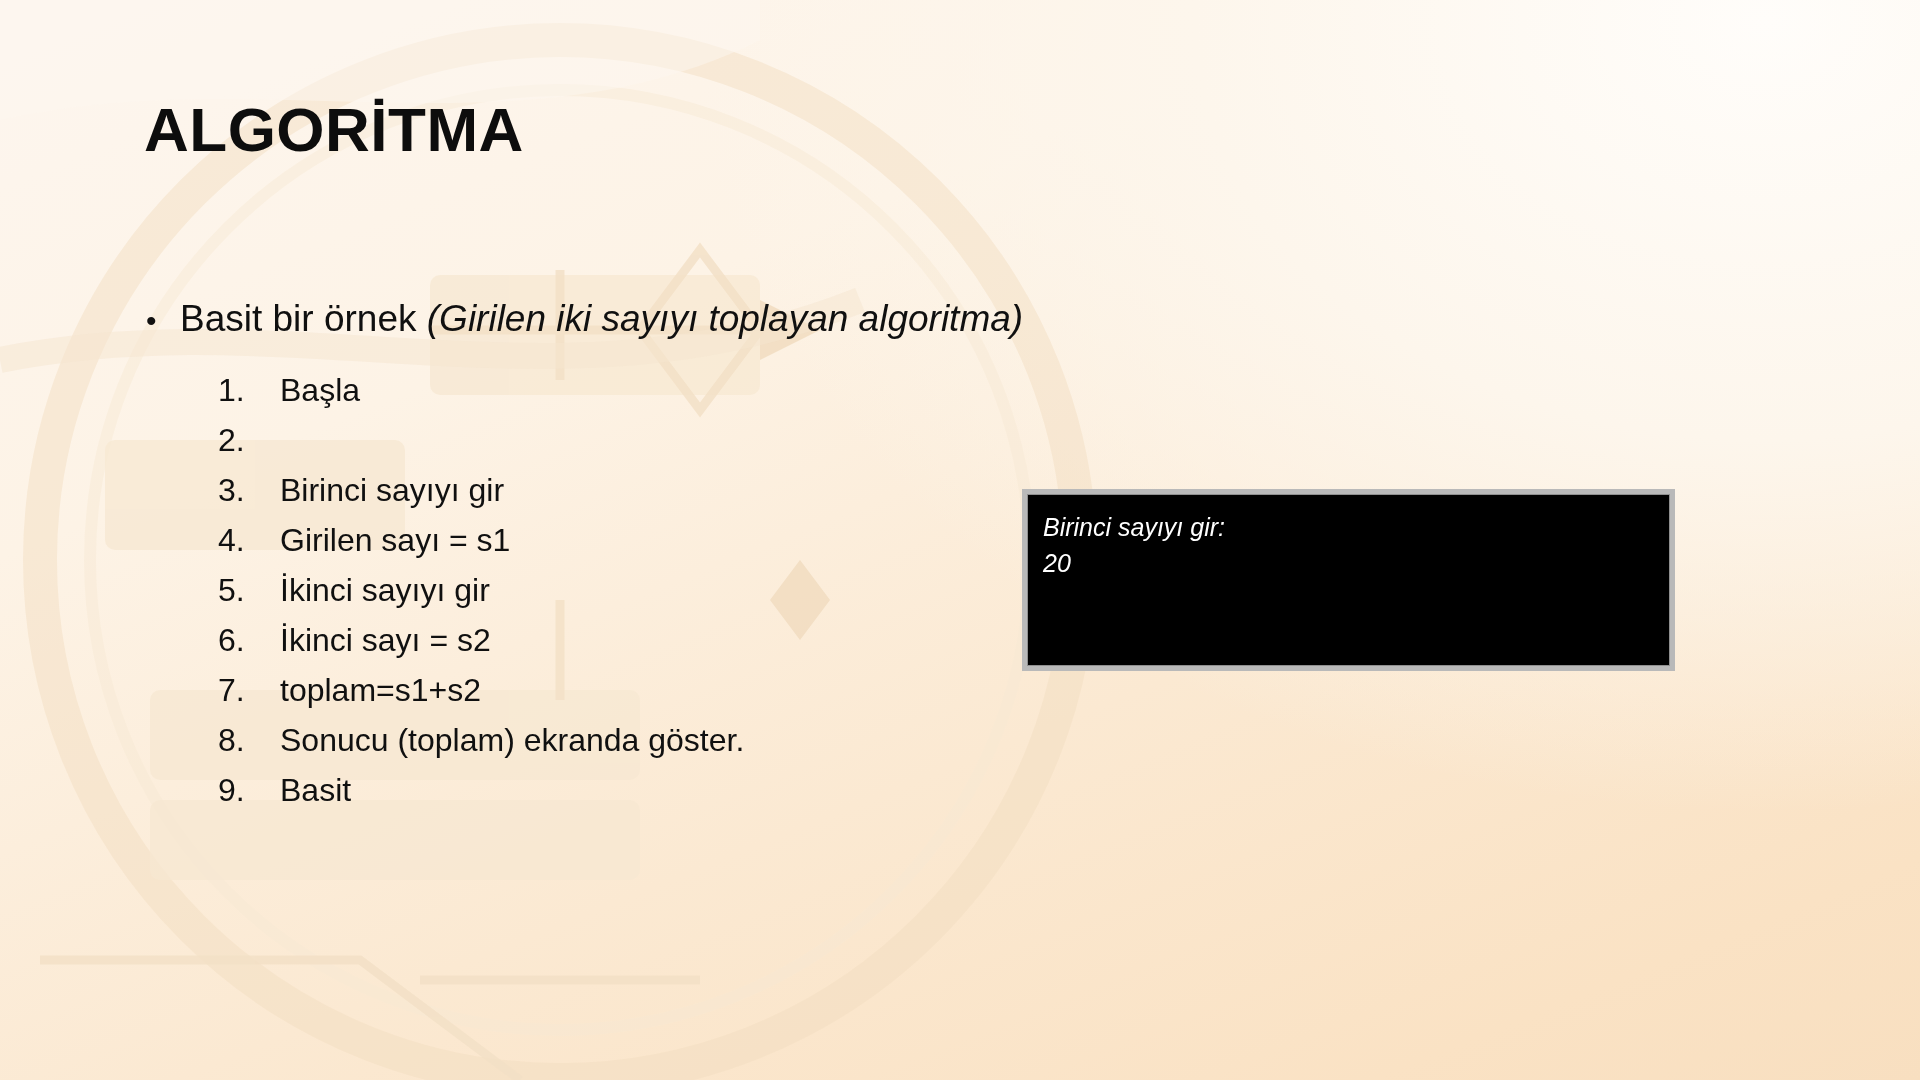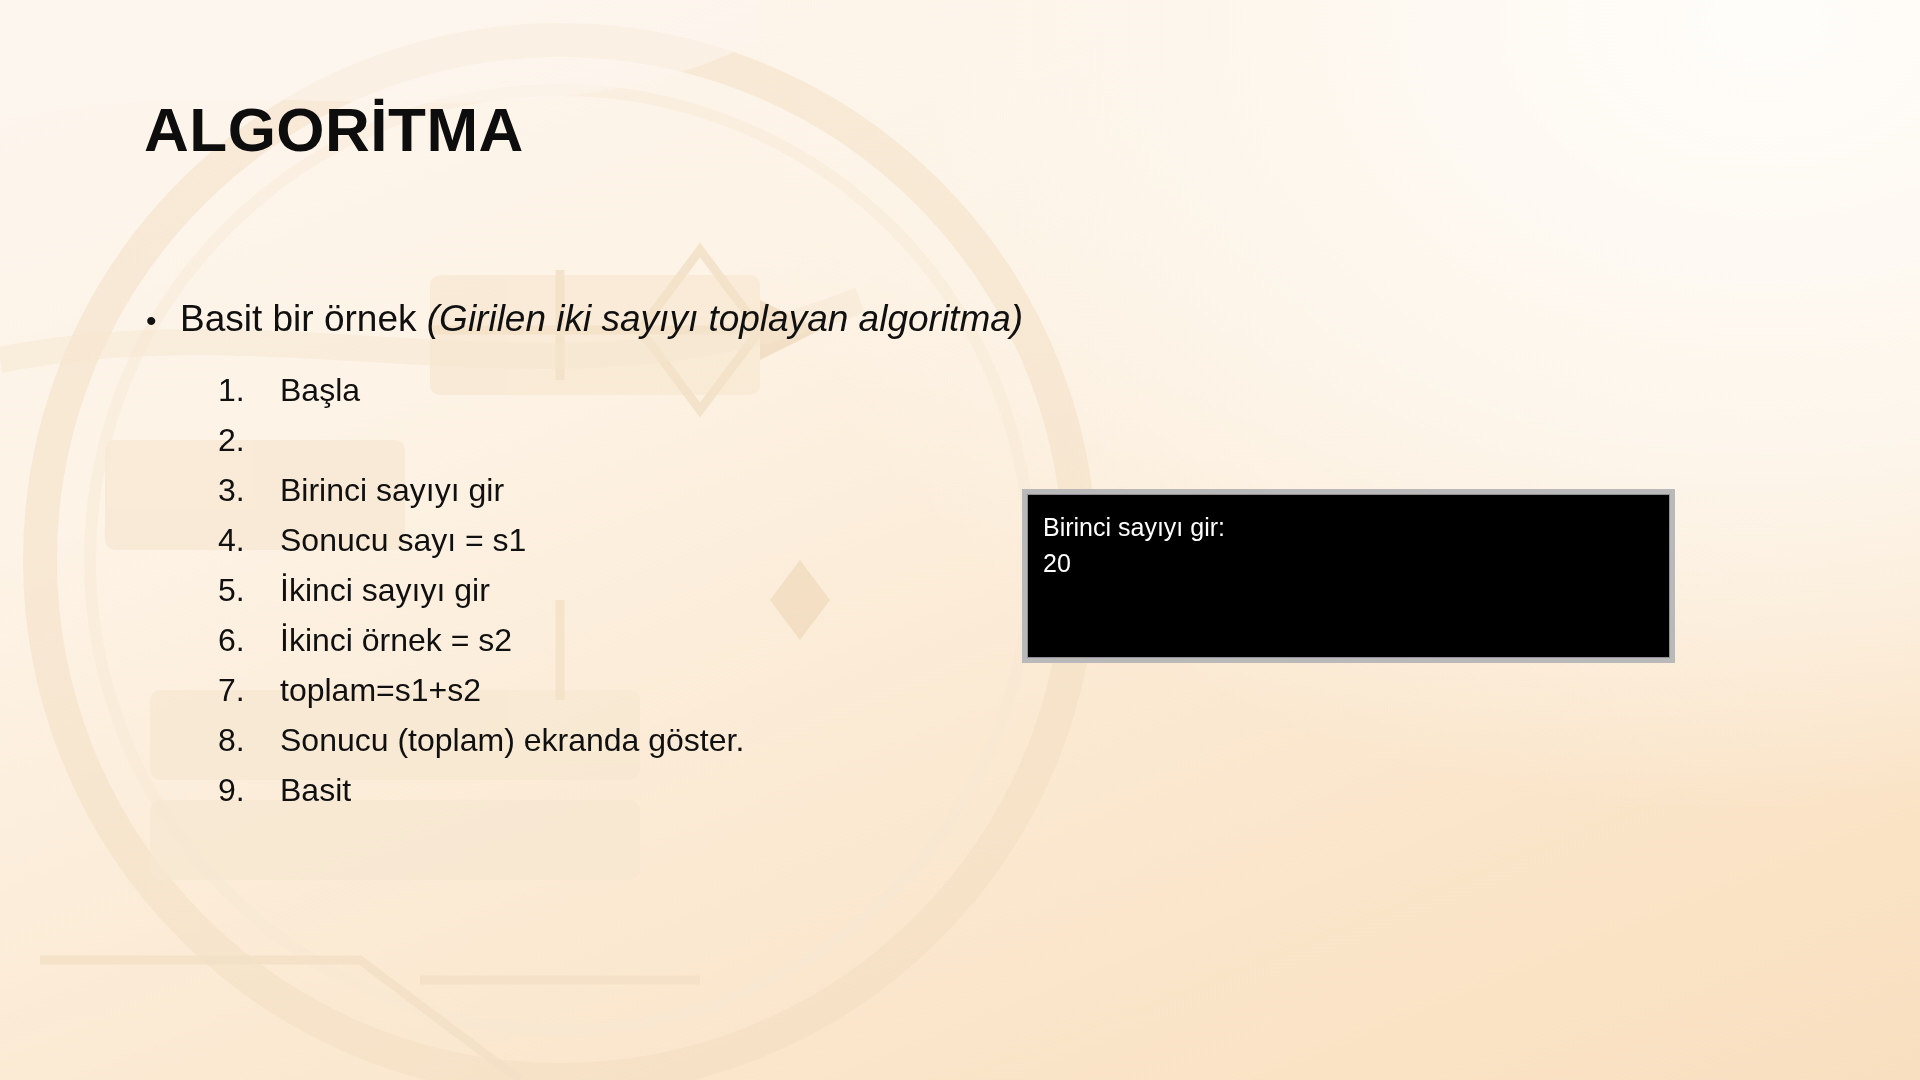--- a/index.html
+++ b/index.html
@@ -90,22 +90,23 @@
   
   #console-box {
     position: absolute;
     left: 1022px;
     top: 489px;
     width: 627px;
     height: 140px;
     background: #000000;
     border: 5px solid #b9b9b9;
     box-shadow: 0 0 0 1px #8f8f8f inset;
-    padding: 16px 0 8px 16px;
+    padding: 16px 0 16px 16px;
     box-sizing: content-box;
+    font-style: italic;
   }
   #console-box .cline {
     color: #ffffff;
     font-size: 25px;
     line-height: 1.42;
     white-space: pre;
   }
 </style>
 </head>
 <body>
@@ -169,31 +170,31 @@
       <span class="step-num">2.</span>
     </div>
 
     <div class="step">
       <span class="step-num">3.</span>
       <span class="step-text">Birinci sayıyı gir</span>
     </div>
 
     <div class="step">
       <span class="step-num">4.</span>
-      <span class="step-text">Sonucu sayı = s1</span>
+      <span class="step-text">Girilen sayı = s1</span>
     </div>
 
     <div class="step">
       <span class="step-num">5.</span>
       <span class="step-text">İkinci sayıyı gir</span>
     </div>
 
     <div class="step">
       <span class="step-num">6.</span>
-      <span class="step-text">İkinci örnek = s2</span>
+      <span class="step-text">İkinci sayı = s2</span>
     </div>
 
     <div class="step">
       <span class="step-num">7.</span>
       <span class="step-text">toplam=s1+s2</span>
     </div>
 
     <div class="step">
       <span class="step-num">8.</span>
       <span class="step-text">Sonucu (toplam) ekranda göster.</span>

